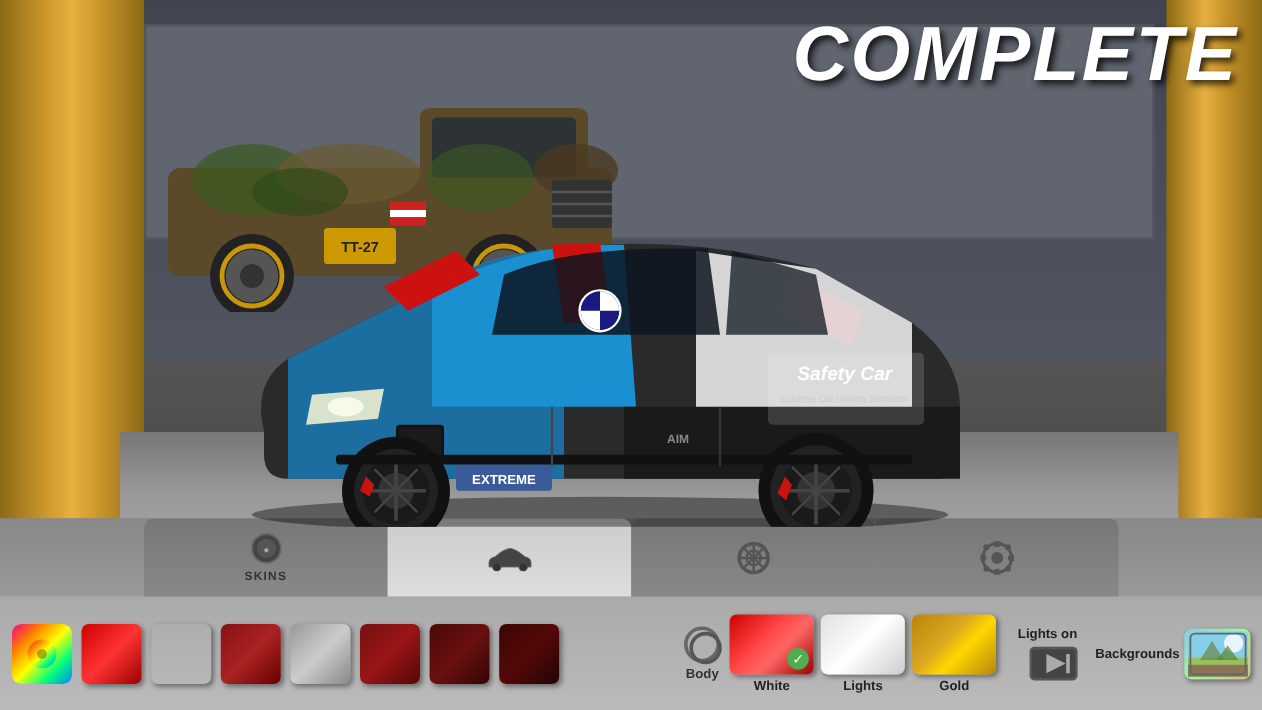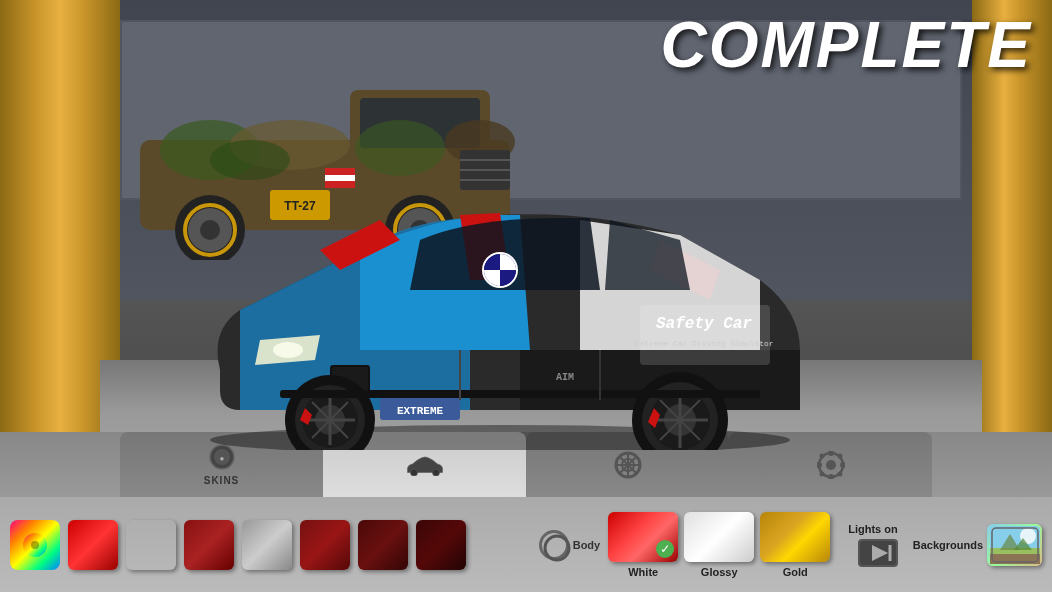--- a/index.html
+++ b/index.html
@@ -73,26 +73,25 @@
       top: 60px;
       left: 130px;
       width: 400px;
       height: 200px;
       z-index: 3;
     }
 
     
     .main-car {
       position: absolute;
-      bottom: 40px;
+      bottom: 51px;
       left: 160px;
       width: 680px;
       height: 300px;
       z-index: 5;
-      font-family: Liberation Mono, monospace;
     }
 
     
     #bottom-toolbar {
       position: absolute;
       bottom: 0; left: 0; right: 0;
       height: 160px;
       background: linear-gradient(180deg, #888 0%, #999 30%, #aaa 60%, #bbb 100%);
       display: flex;
       flex-direction: column;
@@ -166,21 +165,21 @@
       height: 50px;
       border-radius: 6px;
       cursor: pointer;
       flex-shrink: 0;
       box-shadow: 2px 2px 4px rgba(0,0,0,0.4);
     }
 
     
     .body-selector {
       display: flex;
-      flex-direction: row;
+      flex-direction: column;
       align-items: center;
       gap: 4px;
       margin-left: auto;
       flex-shrink: 0;
     }
 
     .body-circle {
       width: 30px;
       height: 30px;
       border-radius: 50%;
@@ -567,21 +566,21 @@
 
       <div class="finish-item">
         <div class="finish-swatch" style="background: linear-gradient(135deg, #cc0000 0%, #ff4444 40%, #ff6666 60%, #990000 100%);">
           <div class="finish-check">✓</div>
         </div>
         <span class="finish-label">White</span>
       </div>
 
       <div class="finish-item">
         <div class="finish-swatch" style="background: linear-gradient(135deg, #e0e0e0 0%, #ffffff 50%, #cccccc 100%);"></div>
-        <span class="finish-label">Glossy</span>
+        <span class="finish-label">Lights</span>
       </div>
 
       <div class="finish-item">
         <div class="finish-swatch" style="background: linear-gradient(135deg, #b8860b 0%, #daa520 40%, #ffd700 60%, #b8860b 100%);"></div>
         <span class="finish-label">Gold</span>
       </div>
 
     </div>
 
     <div class="right-controls">

